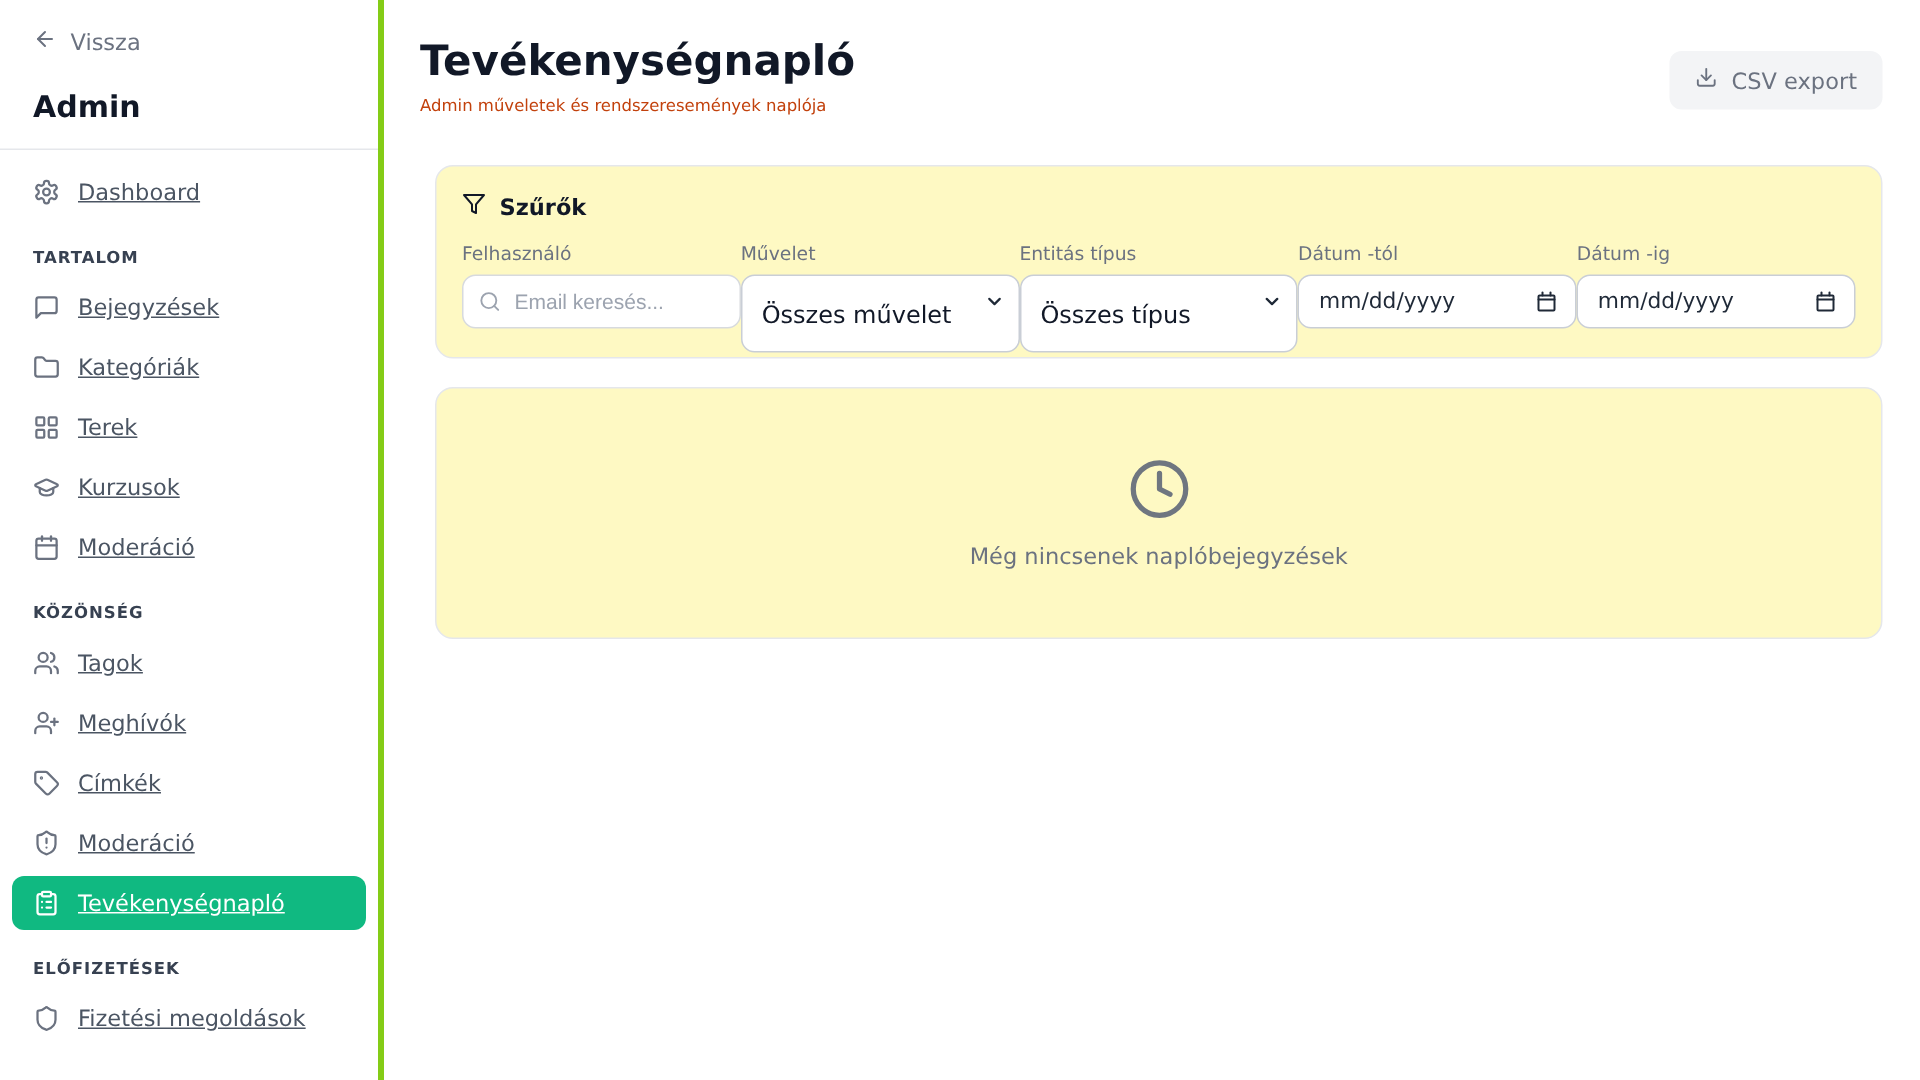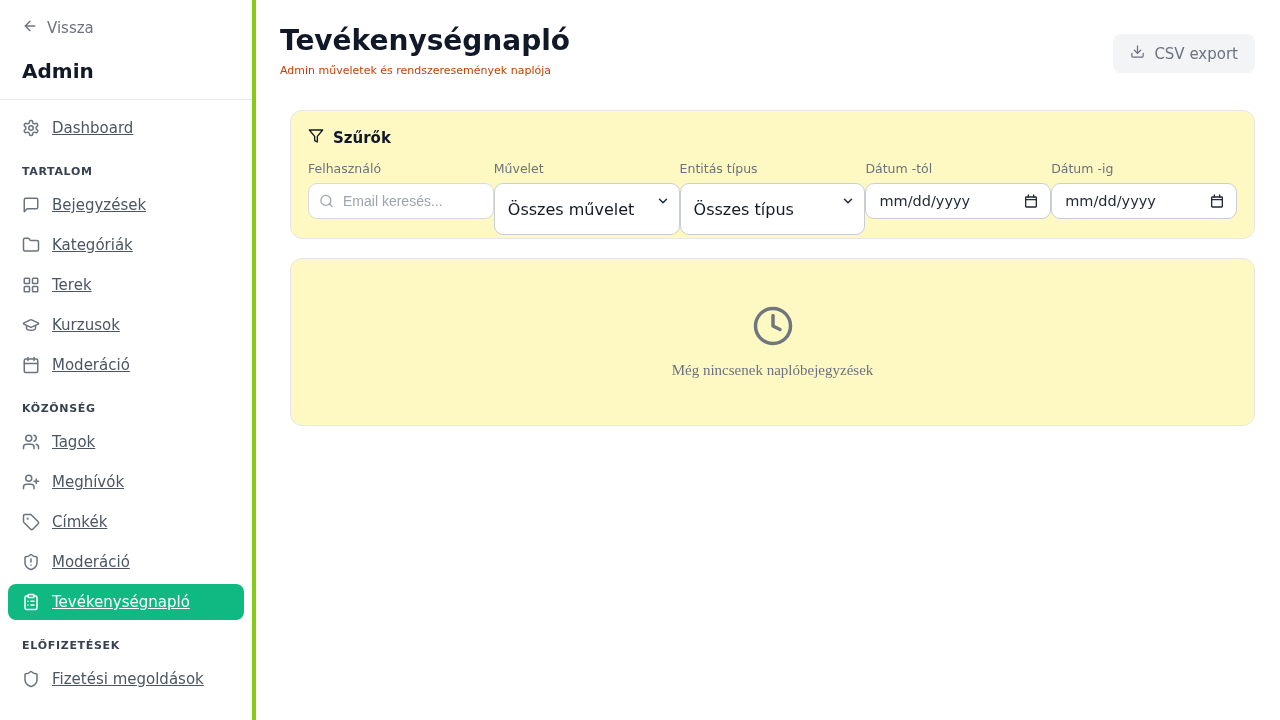--- a/index.html
+++ b/index.html
@@ -88,21 +88,21 @@
   .date-box {
     display: flex; align-items: center; justify-content: space-between;
     width: 100%; height: 36px; border: 1px solid #c9ced6; border-radius: 9px;
     background: #fff; padding: 0 11px 0 13px; cursor: text;
   }
   .date-text { font-size: 14.5px; color: #1f2937; }
   .date-cal { color: #1f2937; display: inline-flex; }
 
   .empty-card {
     margin-top: 19px; height: 168px;
-    display: flex; flex-direction: column; align-items: center; justify-content: center; font-family: Liberation Serif, serif;
+    display: flex; flex-direction: column; align-items: center; justify-content: center;
   }
   .empty-icon { color: #6f7680; display: inline-flex; }
   .empty-text { margin-top: 15px; font-size: 15px; color: #6b7280; }
 </style>
 </head>
 <body>
 
 <aside class="sidebar">
   <div class="sb-header">
     <span class="back-link">

